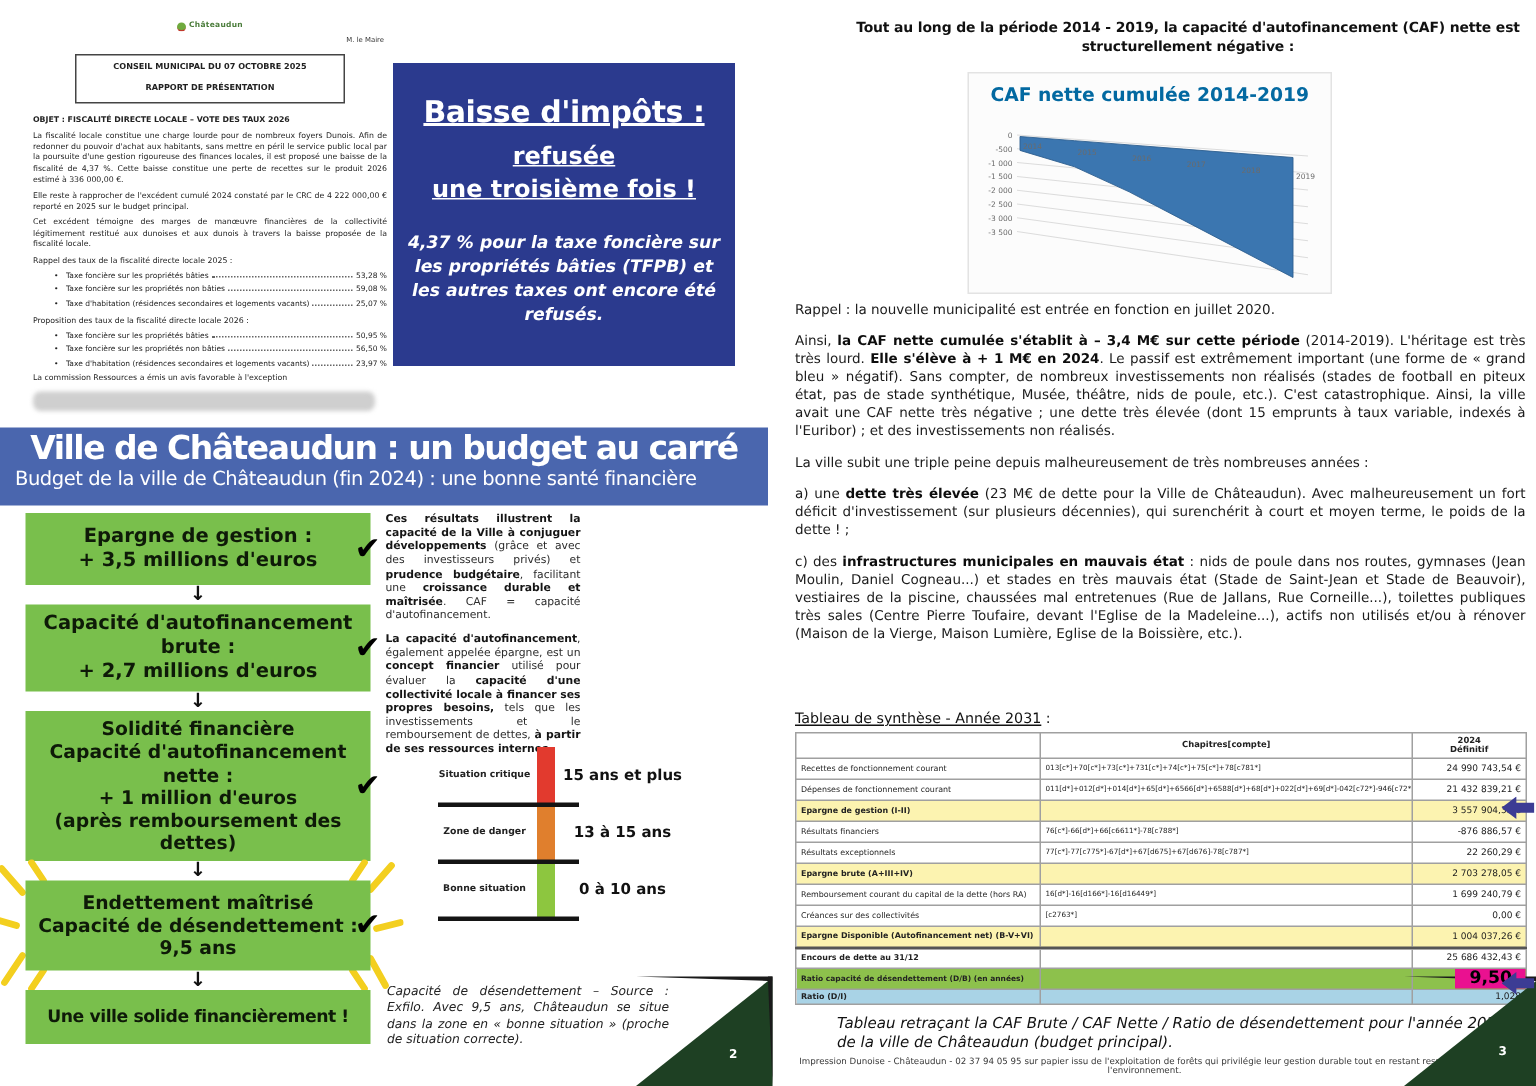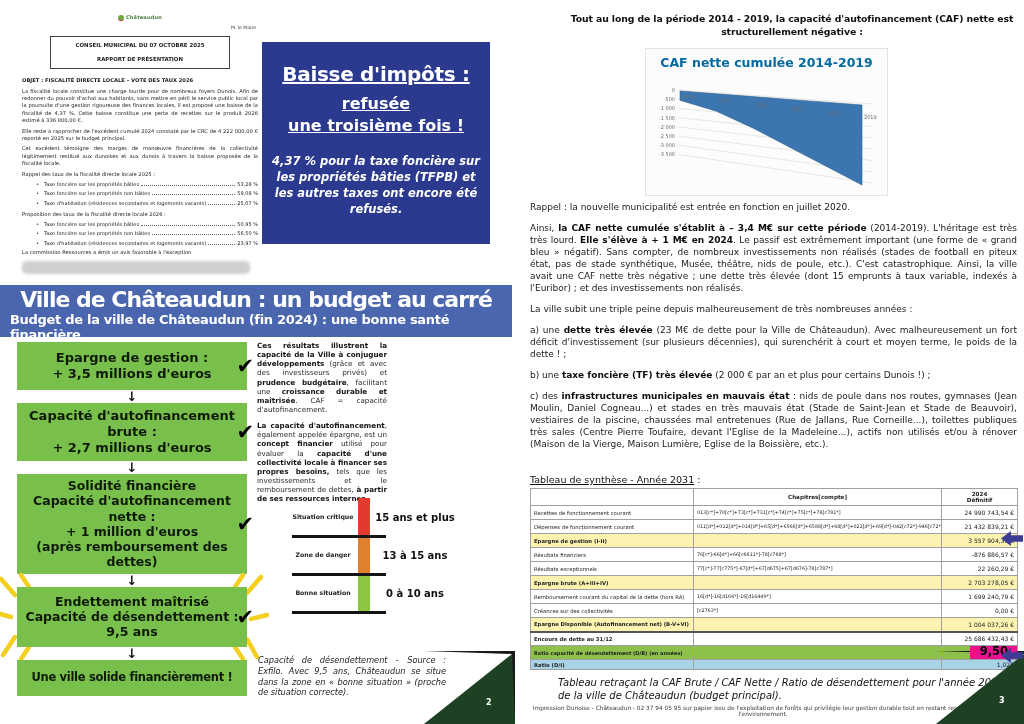--- a/index.html
+++ b/index.html
@@ -29,21 +29,21 @@
 
   
   .tax-box{position:absolute;left:262px;top:42px;width:228px;height:202px;background:#2b3a8e;color:#fff;text-align:center;}
   .tb-title{font-size:20px;font-weight:bold;text-decoration:underline;margin:20px 4px 7px;letter-spacing:-.3px;}
   .tb-line{font-size:16px;font-weight:bold;text-decoration:underline;line-height:1.4;}
   .tb-body{font-size:11.5px;font-weight:bold;font-style:italic;margin:15px 10px 0;line-height:1.4;}
 
   
   .banner{position:absolute;left:0;top:285px;width:512px;height:52px;background:#4a66ae;color:#fff;}
   .banner-title{font-size:22px;font-weight:bold;text-align:center;line-height:1.15;margin-top:2px;letter-spacing:-1px;}
-  .banner-subtitle{font-size:13px;font-weight:bold;padding-left:10px;letter-spacing:-.3px;}
+  .banner-subtitle{font-size:13px;font-weight:normal;padding-left:10px;letter-spacing:-.3px;}
 
   
   .flowchart{position:absolute;left:17px;top:342px;width:230px;}
   .fc-box{position:relative;background:#79bf4c;color:#0e1a08;font-weight:bold;text-align:center;
           white-space:pre-line;font-size:13px;line-height:1.22;padding:4px 2px;
           display:flex;align-items:center;justify-content:center;}
   .fc-1{min-height:48px;} .fc-2{min-height:58px;} .fc-3{min-height:92px;font-size:12.5px;}
   .fc-4{min-height:60px;font-size:12.5px;} .fc-5{min-height:36px;font-size:11.5px;letter-spacing:-.3px;}
   .fc-arrow{text-align:center;font-size:13px;font-weight:bold;line-height:13px;height:13px;color:#111;}
   .check{position:absolute;right:-7px;top:50%;transform:translateY(-50%);font-size:21px;color:#000;font-weight:bold;line-height:1;}
@@ -304,21 +304,20 @@
           <text x="181.6" y="45" font-size="5" fill="#6b6b6b">2018</text>
           <text x="218" y="49" font-size="5" fill="#6b6b6b">2019</text>
         </svg>
     </div>
 
     <div class="rp-body">
       <p>Rappel : la nouvelle municipalité est entrée en fonction en juillet 2020.</p>
       <p><span>Ainsi, </span><b>la CAF nette cumulée s'établit à – 3,4 M€ sur cette période</b><span> (2014-2019). L'héritage est très très lourd. </span><b>Elle s'élève à + 1 M€ en 2024</b><span>. Le passif est extrêmement important (une forme de « grand bleu » négatif). Sans compter, de nombreux investissements non réalisés (stades de football en piteux état, pas de stade synthétique, Musée, théâtre, nids de poule, etc.). C'est catastrophique. Ainsi, la ville avait une CAF nette très négative ; une dette très élevée (dont 15 emprunts à taux variable, indexés à l'Euribor) ; et des investissements non réalisés.</span></p>
       <p>La ville subit une triple peine depuis malheureusement de très nombreuses années :</p>
       <p><span>a) une </span><b>dette très élevée</b><span> (23 M€ de dette pour la Ville de Châteaudun). Avec malheureusement un fort déficit d'investissement (sur plusieurs décennies), qui surenchérit à court et moyen terme, le poids de la dette ! ;</span></p>
-      <p><span>b) une </span><b>taxe foncière (TF) très élevée</b><span> (2 000 € par an et plus pour certains Dunois !) ;</span></p>
       <p><span>c) des </span><b>infrastructures municipales en mauvais état</b><span> : nids de poule dans nos routes, gymnases (Jean Moulin, Daniel Cogneau...) et stades en très mauvais état (Stade de Saint-Jean et Stade de Beauvoir), vestiaires de la piscine, chaussées mal entretenues (Rue de Jallans, Rue Corneille...), toilettes publiques très sales (Centre Pierre Toufaire, devant l'Eglise de la Madeleine...), actifs non utilisés et/ou à rénover (Maison de la Vierge, Maison Lumière, Eglise de la Boissière, etc.).</span></p>
     </div>
 
     <p class="rp-table-title"><span class="u">Tableau de synthèse - Année 2031</span><span> :</span></p>
 
     <table class="synth-table">
       <colgroup>
           <col style="width:163px">
           <col style="width:248px">
           <col style="width:76px">

